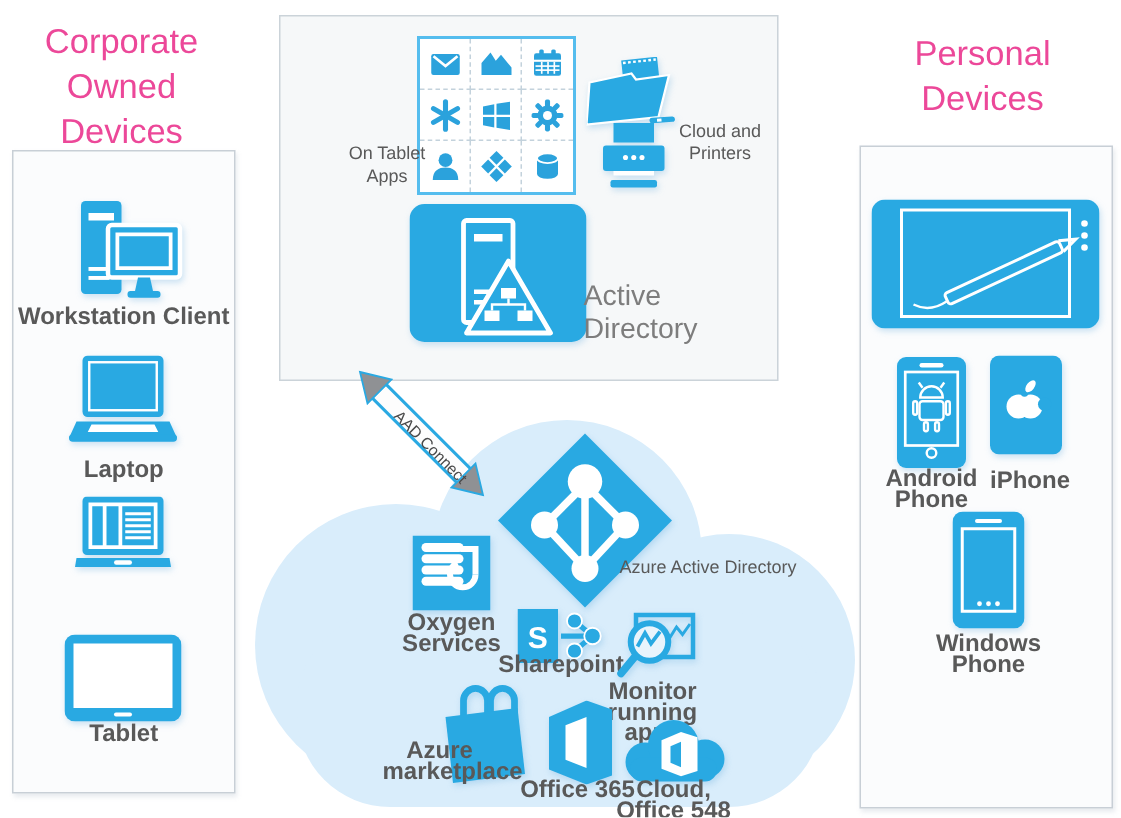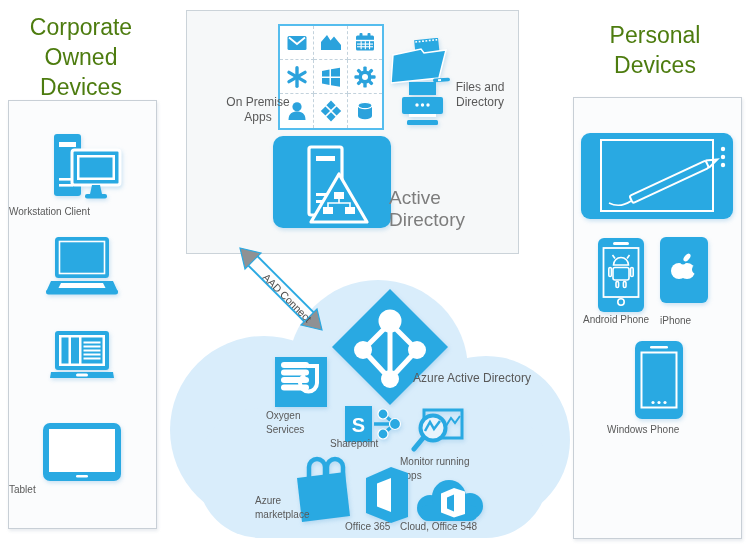--- a/index.html
+++ b/index.html
@@ -1,20 +1,20 @@
 <!DOCTYPE html>
 <html><head>
 <meta charset="utf-8">
 <style>
   html,body{margin:0;padding:0;background:#fff;font-family:"Liberation Sans",sans-serif;}
   .canvas{position:relative;width:747px;height:545px;background:#fff;overflow:hidden;}
-  .title{position:absolute;color:#4d7c0f;font-size:23px;line-height:30px;text-align:center;font-weight:400;}
+  .title{position:absolute;color:#ec4899;font-size:23px;line-height:30px;text-align:center;font-weight:400;}
   .panel{position:absolute;background:#fbfcfd;border:1px solid #c8cfd6;box-shadow:1px 2px 3px rgba(150,165,180,.22);}
   .cbox{position:absolute;background:#f6f8f9;border:1px solid #cbd3d9;}
-  .lbl{position:absolute;font-size:10px;line-height:13.5px;color:#595959;}
+  .lbl{position:absolute;font-size:16px;line-height:13.5px;color:#595959;text-align:center;font-weight:bold;}
   .lbl2{position:absolute;font-size:12px;line-height:15px;color:#595959;text-align:center;}
   .adlbl{position:absolute;font-size:19px;line-height:22px;color:#7d7d7d;text-align:left;font-weight:400;}
   .ic{position:absolute;color:#29a9e2;filter:drop-shadow(1.5px 2.5px 2px rgba(100,170,220,.32));}
   .flat{filter:none;}
   .appgrid{position:absolute;left:91px;top:13px;width:106px;height:106px;background:#fff;border:2px solid #55bdee;
            display:grid;grid-template-columns:repeat(3,1fr);grid-template-rows:repeat(3,1fr);box-sizing:border-box;}
   .cell{display:flex;align-items:center;justify-content:center;border-right:1px dashed #c3d2dc;border-bottom:1px dashed #c3d2dc;color:#2ba2dc;}
   .cell:nth-child(3n){border-right:none;}
   .cell:nth-child(n+7){border-bottom:none;}
   .nowrap{white-space:nowrap;}
@@ -55,20 +55,21 @@
 
     <div class="ic" style="left:37px;top:136px;">
       <svg width="72" height="62" viewBox="0 0 72 62">
         <rect x="9" y="0" width="54" height="41" rx="3.5" fill="currentColor"></rect>
         <rect x="13.5" y="4.5" width="45" height="32" fill="none" stroke="#fff" stroke-width="1.6"></rect>
         <polygon points="5,44 67,44 72,55 0,55" fill="currentColor"></polygon>
         <polygon points="15,46 57,46 59.5,51 12.5,51" fill="#fff"></polygon>
         <rect x="0" y="52.5" width="72" height="5" rx="2.5" fill="currentColor"></rect>
       </svg>
     </div>
+    <div class="lbl" style="left:0;top:206px;width:147px;">Laptop</div>
 
     <div class="ic" style="left:41px;top:230px;">
       <svg width="64" height="52" viewBox="0 0 64 52">
         <rect x="5" y="0" width="54" height="39" rx="3" fill="currentColor"></rect>
         <rect x="9" y="4" width="46" height="31" fill="#fff"></rect>
         <rect x="11.5" y="6.5" width="7" height="26" fill="currentColor"></rect>
         <rect x="21" y="6.5" width="8" height="26" fill="currentColor"></rect>
         <rect x="31.5" y="6.5" width="21" height="26" fill="currentColor"></rect>
         <g fill="#fff">
           <rect x="33.5" y="10.5" width="17" height="2"></rect>
@@ -167,21 +168,21 @@
           <polygon points="11,12.2 15.6,16.8 11,21.4 6.4,16.8"></polygon>
         </svg>
       </div>
       <div class="cell">
         <svg width="22" height="22" viewBox="0 0 22 22">
           <path d="M4,5.5 a7,3.2 0 0 1 14,0 v10.5 a7,3.2 0 0 1 -14,0 Z" fill="currentColor"></path>
           <ellipse cx="11" cy="5.5" rx="7" ry="3.2" fill="currentColor" stroke="#fff" stroke-width="1.2"></ellipse>
         </svg>
       </div>
     </div>
-    <div class="lbl2" style="left:36px;top:84px;width:70px;">On Premise Apps</div>
+    <div class="lbl2" style="left:36px;top:84px;width:70px;">On Tablet Apps</div>
 
     <div class="ic" style="left:204px;top:27px;">
       <svg width="62" height="48" viewBox="0 0 62 48">
         <g transform="rotate(-6 36 10)">
           <rect x="24" y="1" width="24" height="17" fill="currentColor"></rect>
           <line x1="25" y1="2.8" x2="47" y2="2.8" stroke="#fff" stroke-width="1.6" stroke-dasharray="1.8,1.6"></line>
         </g>
         <polygon points="2,17 30,11 33,15 55,12 48,40 0,45" fill="currentColor" stroke="#fff" stroke-width="1.5"></polygon>
         <g transform="rotate(-4 52 42)">
           <rect x="42" y="40" width="17" height="3.6" rx="1.8" fill="currentColor"></rect>
@@ -193,21 +194,21 @@
       <svg width="50" height="46" viewBox="0 0 50 46">
         <rect x="11" y="0" width="27" height="13" fill="currentColor"></rect>
         <rect x="4" y="15" width="41" height="17" rx="2" fill="currentColor"></rect>
         <circle cx="19" cy="23" r="1.7" fill="#fff"></circle>
         <circle cx="24.5" cy="23" r="1.7" fill="#fff"></circle>
         <circle cx="30" cy="23" r="1.7" fill="#fff"></circle>
         <rect x="11" y="32" width="27" height="3" fill="#fff"></rect>
         <rect x="9" y="38" width="31" height="5" rx="1.5" fill="currentColor"></rect>
       </svg>
     </div>
-    <div class="lbl2" style="left:262px;top:69px;width:62px;">Files and Directory</div>
+    <div class="lbl2" style="left:262px;top:69px;width:62px;">Cloud and Printers</div>
 
     <div class="ic" style="left:86px;top:125px;">
       <svg width="118" height="92" viewBox="0 0 118 92">
         <rect width="118" height="92" rx="10" fill="currentColor"></rect>
         <rect x="36" y="11" width="33" height="68" rx="2" fill="currentColor" stroke="#fff" stroke-width="3.2"></rect>
         <rect x="43" y="20" width="19" height="5" fill="#fff"></rect>
         <rect x="43" y="57" width="12" height="3" fill="#fff"></rect>
         <rect x="43" y="64" width="12" height="3" fill="#fff"></rect>
         <polygon points="66,38 94,86 38,86" fill="currentColor" stroke="#fff" stroke-width="3.2" stroke-linejoin="round"></polygon>
         <path d="M66,63 v4 M55,71 v-4 h22 v4" fill="none" stroke="#fff" stroke-width="1.6"></path>

